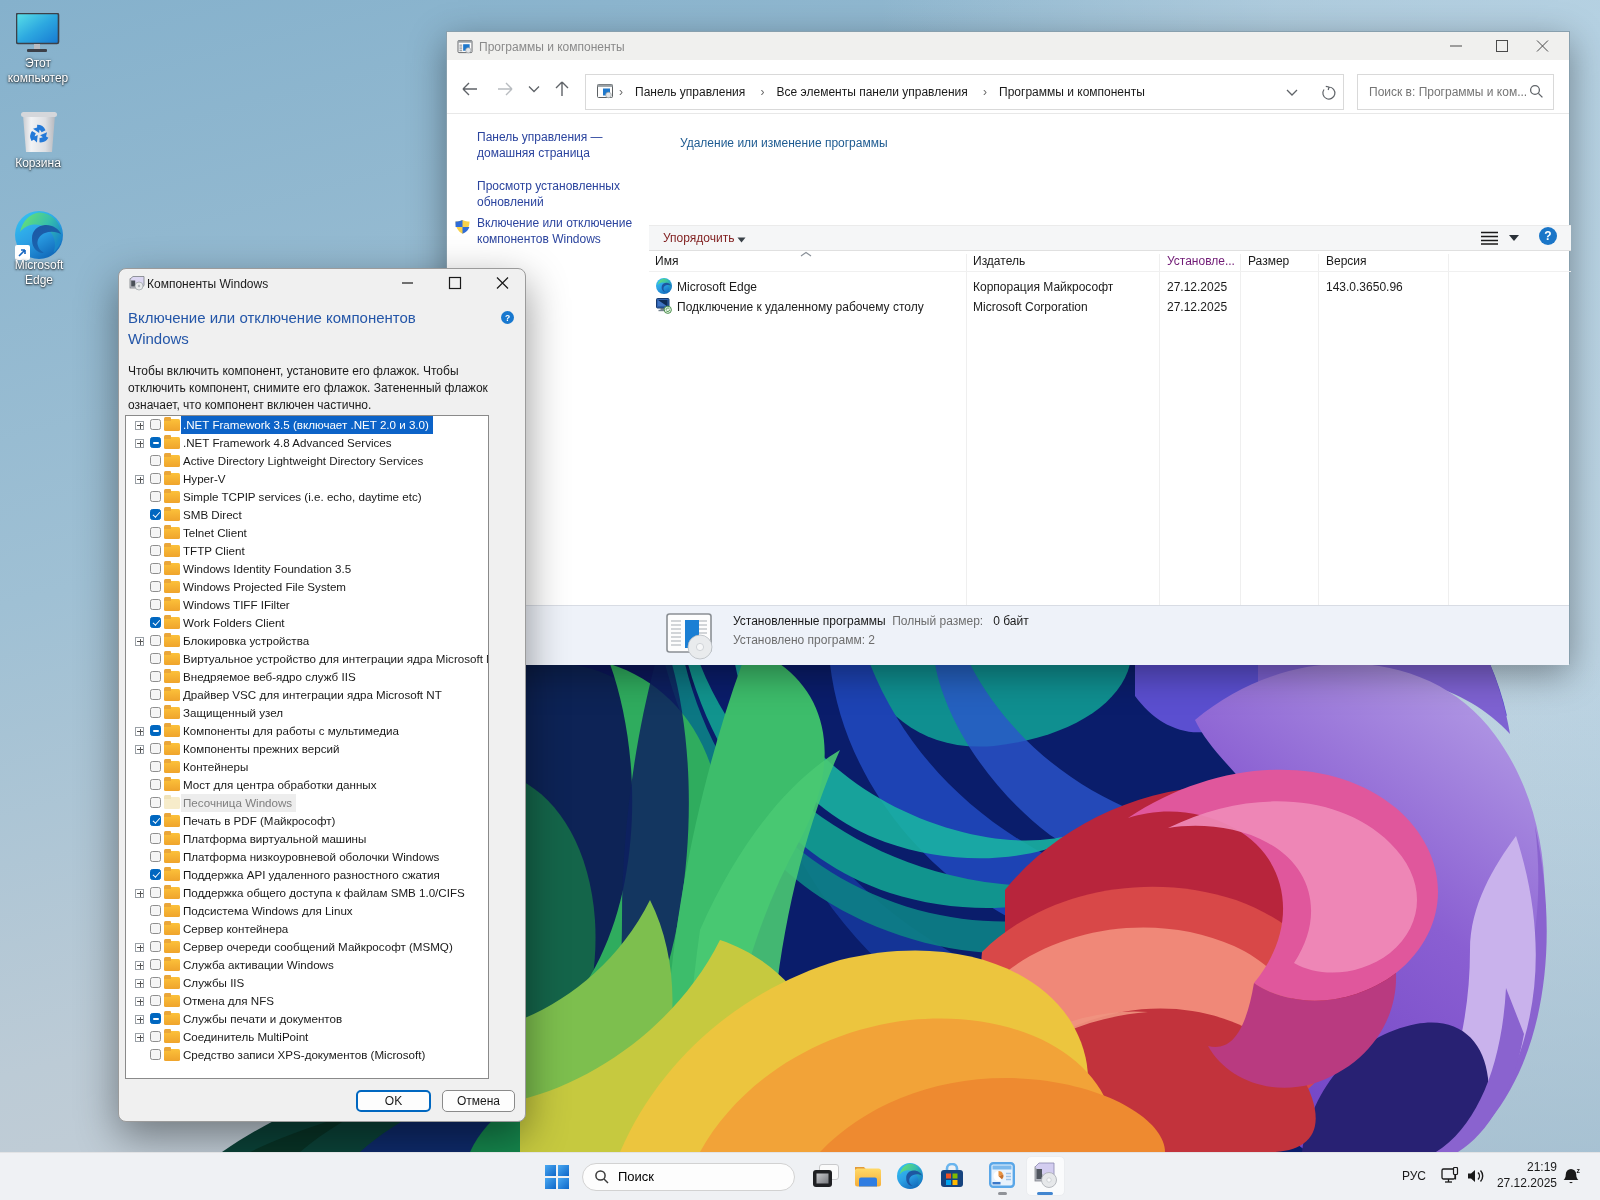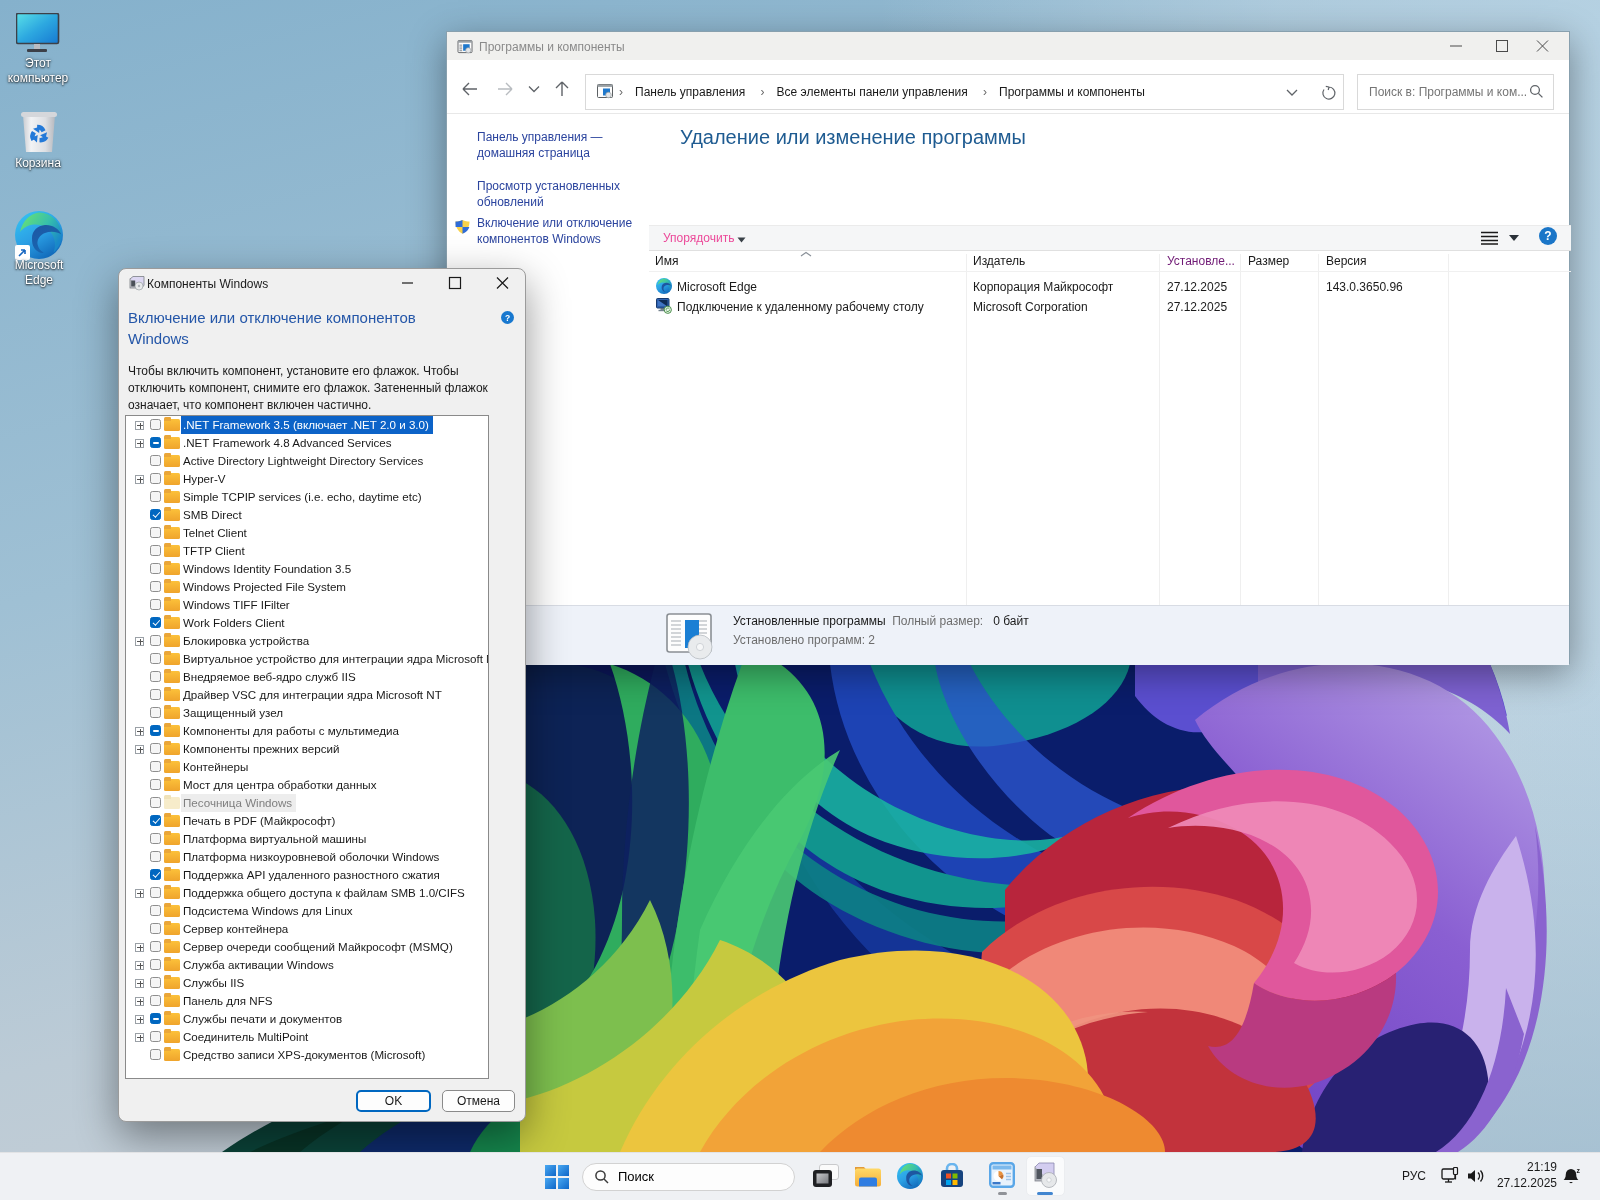--- a/index.html
+++ b/index.html
@@ -287,24 +287,24 @@
 
   <div class="abs" style="left:30px;top:98px;width:180px;font-size:12px;line-height:15.5px;color:#2b449e;">Панель управления — домашняя страница</div>
   <div class="abs" style="left:30px;top:147px;width:180px;font-size:12px;line-height:15.5px;color:#2b449e;">Просмотр установленных обновлений</div>
   <svg class="abs" style="left:8px;top:188px" width="15" height="14" viewBox="0 0 15 14">
     <path d="M0.5,1.5 C2.5,1.5 5,1 7.5,0 C10,1 12.5,1.5 14.5,1.5 C14.5,7 12,11.5 7.5,13.8 C3,11.5 0.5,7 0.5,1.5 Z" fill="#f8d14a"></path>
     <path d="M0.5,1.5 C2.5,1.5 5,1 7.5,0 L7.5,7 L0.6,7 C0.5,5.2 0.5,3.4 0.5,1.5 Z" fill="#2f6cd8"></path>
     <path d="M7.5,7 L14.4,7 C13.5,10 11.2,12.3 7.5,13.8 Z" fill="#2f6cd8"></path>
   </svg>
   <div class="abs" style="left:30px;top:184px;width:190px;font-size:12px;line-height:15.5px;color:#2b449e;">Включение или отключение компонентов Windows</div>
 
-  <div class="abs" style="left:233px;top:94px;font-size:20px;color:#1e5b91;">Удаление или изменение программы</div>
+  <div class="abs" style="left:233px;top:104px;font-size:12px;color:#1e5b91;">Удаление или изменение программы</div>
 
   <div class="abs" style="left:202px;top:193px;width:922px;height:26px;background:#f5f6f7;border-top:1px solid #ebebeb;border-bottom:1px solid #e0e0e0;"></div>
-  <div class="abs" style="left:216px;top:199px;font-size:12px;color:#ec4899;">Упорядочить</div>
+  <div class="abs" style="left:216px;top:199px;font-size:12px;color:#7f1d1d;">Упорядочить</div>
   <svg class="abs" style="left:290px;top:205px" width="9" height="6" viewBox="0 0 9 6">
       <path d="M0.5,0.5 L8.5,0.5 L4.5,5.5 Z" fill="#3a4148"></path>
     </svg>
   <svg class="abs" style="left:1034px;top:198px" width="44" height="16" viewBox="0 0 44 16">
     <g stroke="#1a1a1a" stroke-width="1.7">
         <path d="M0,2.5h17M0,6.5h17M0,10.5h17M0,14h17"></path>
       </g>
     <path d="M28,5 l5,6 5,-6 Z" fill="#2a3138"></path>
   </svg>
   <svg class="abs" style="left:1092px;top:195px" width="18" height="18" viewBox="0 0 18 18">
@@ -570,21 +570,21 @@
 <div class="trow" style="top:558px">
         <i class="exp"></i>
         <i class="cb"></i>
         <i class="fold"></i>
         <span>Службы IIS</span>
       </div>
 <div class="trow" style="top:576px">
         <i class="exp"></i>
         <i class="cb"></i>
         <i class="fold"></i>
-        <span>Панель для NFS</span>
+        <span>Отмена для NFS</span>
       </div>
 <div class="trow" style="top:594px">
         <i class="exp"></i>
         <i class="cb ind"></i>
         <i class="fold"></i>
         <span>Службы печати и документов</span>
       </div>
 <div class="trow" style="top:612px">
         <i class="exp"></i>
         <i class="cb"></i>

